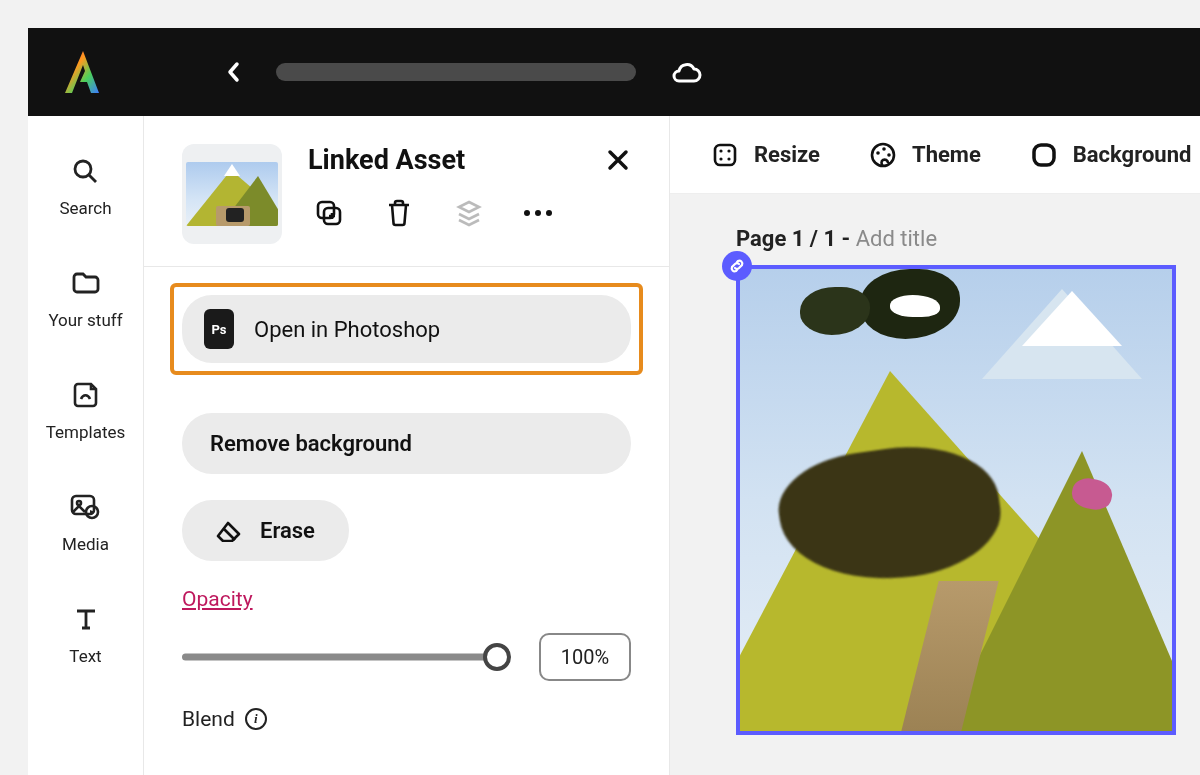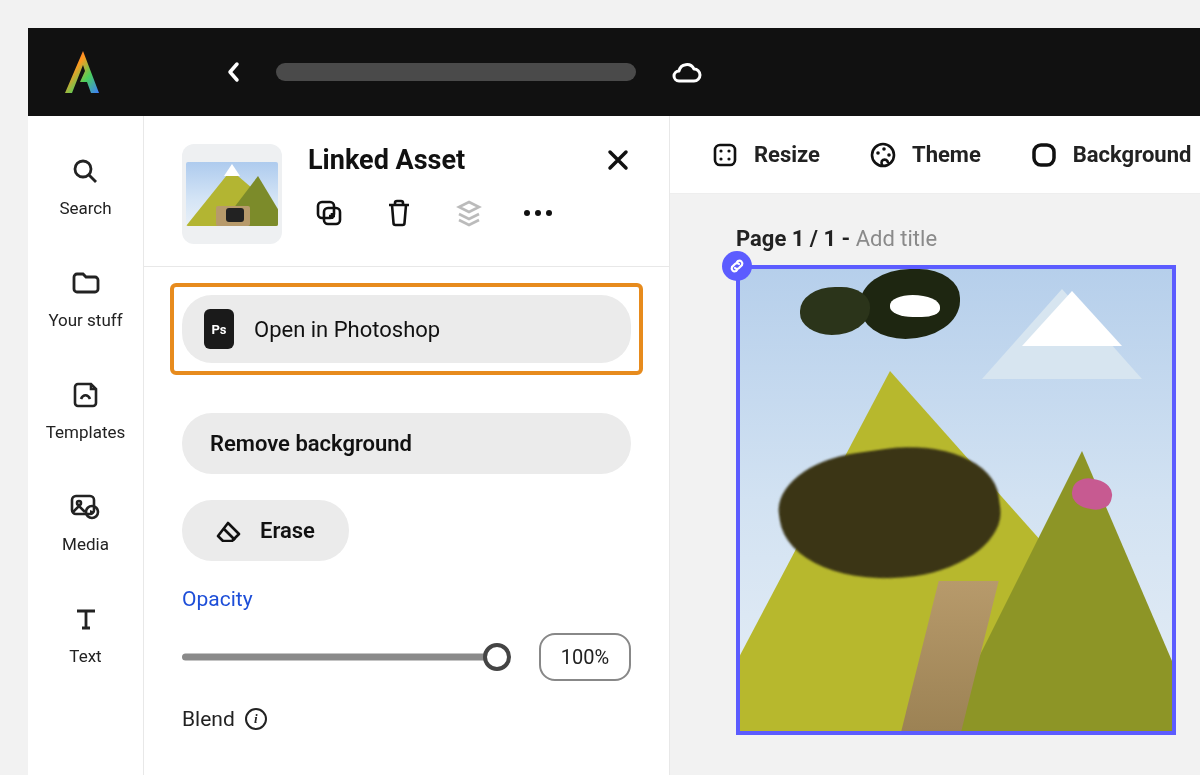--- a/index.html
+++ b/index.html
@@ -187,37 +187,37 @@
     cursor:pointer;
     display:flex;
     align-items:center;
     gap:16px;
     width:fit-content;
   }
   .chip-btn.full { width: 100%; padding:18px 28px;}
   .chip-btn.full span{}
   .eraser-ic { width:28px; height:24px; display:flex; align-items:center; justify-content:center; }
   .opacity-block { display:flex; flex-direction:column; gap:22px; }
-  .opacity-label { font-size:21px; color:#1d4ed8; }
+  .opacity-label { font-size:21px; color:#be185d;text-decoration:underline; }
   .opacity-row { display:flex; align-items:center; gap:30px; }
   .slider {
     position:relative; flex:1; height:24px;
   }
   .slider-track {
     position:absolute; top:50%; left:0; right:0; height:7px; border-radius:4px;
     background:#8a8a8a; transform:translateY(-50%);
   }
   .slider-thumb {
     position:absolute; top:50%; right:-2px;
     width:28px; height:28px; border-radius:50%;
     background:#fff; border:4px solid #444;
     transform:translate(0,-50%);
   }
   .opacity-val {
-    width:92px; height:48px; border:2px solid #888; border-radius:16px;
+    width:92px; height:48px; border:2px solid #888; border-radius:10px;
     display:flex; align-items:center; justify-content:center;
     font-size:20px; color:#222;
   }
   .blend-row { display:flex; align-items:center; gap:10px; font-size:21px; color:#222; }
   .info-ic { width:22px; height:22px; border:2px solid #222; border-radius:50%;
     display:flex; align-items:center; justify-content:center;
     font-size:13px; font-weight:700; color:#222; font-family:Georgia,serif; font-style:italic;}
   
   .canvas-area {
     flex:1; min-width:0; display:flex; flex-direction:column; background:#fff;

